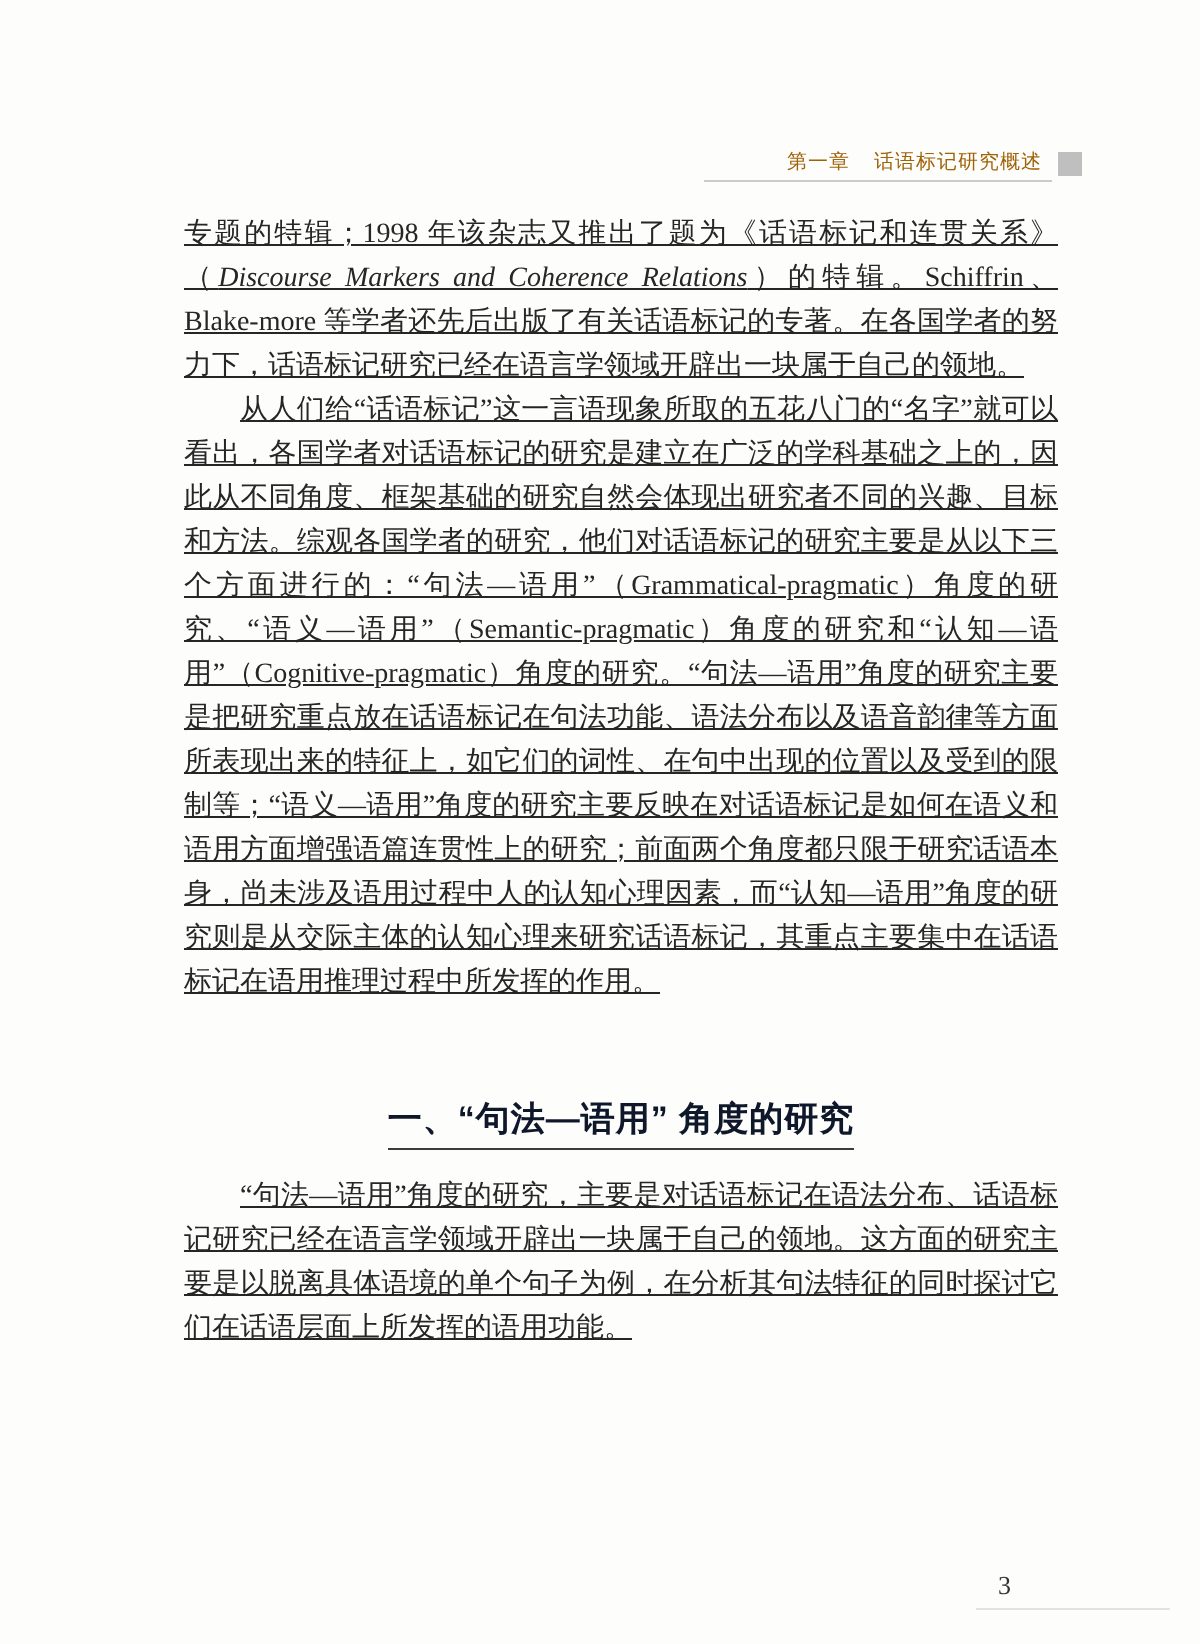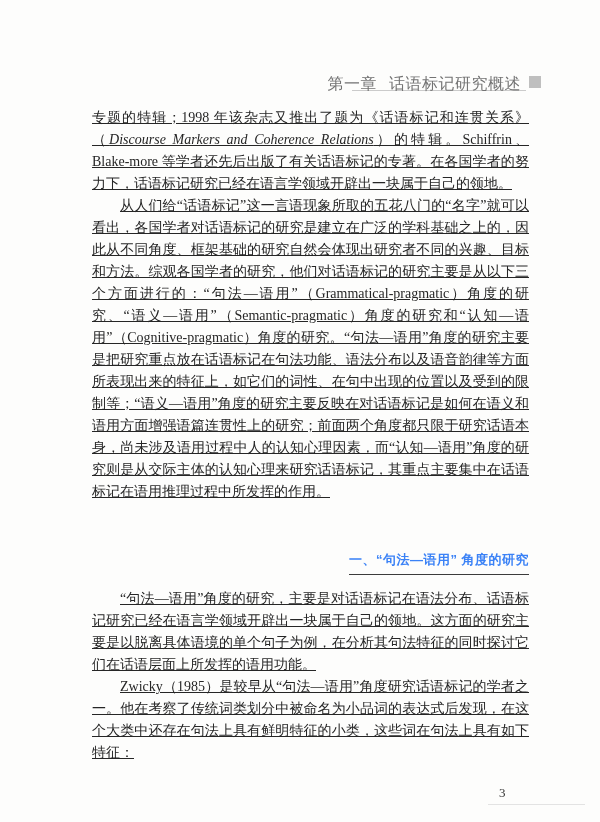--- a/index.html
+++ b/index.html
@@ -8,21 +8,21 @@
     background: #fdfdfc;
     position: relative;
     font-family: "Liberation Serif", "DejaVu Serif", serif;
     overflow: hidden;
   }
   .page { position: absolute; inset: 0; }
 
   
   .rh-text-wrap {
     position: absolute; top: 74px; right: 79px;
-    font-size: 16px; color: #737373; letter-spacing: 0.5px;
+    font-size: 10px; color: #a16207; letter-spacing: 0.5px;
     white-space: nowrap;
   }
   .rh-chapter { margin-right: 12px; }
   .rh-rule {
     position: absolute; top: 90px; left: 352px; width: 174px; height: 1px;
     background: #cbcbcb;
   }
   .rh-square {
     position: absolute; top: 76px; left: 529px; width: 12px; height: 12px;
     background: #bfbfbf;
@@ -34,23 +34,23 @@
     font-size: 14px; line-height: 22px; color: #262626;
     text-align: justify;
   }
   .paragraph { margin: 0; overflow-wrap: break-word; text-decoration: underline; }
   .paragraph.indent { text-indent: 2em; }
   .it { font-style: italic; }
 
   .section-heading {
     margin: 46px 0 13px 0;
     font-family: "Liberation Sans", "DejaVu Sans", sans-serif;
-    font-size: 13px; font-weight: bold; line-height: 22px;
-    color: #3b82f6; letter-spacing: 0.5px;
-    text-align: right; text-indent: 0;
+    font-size: 17px; font-weight: bold; line-height: 22px;
+    color: #0f172a; letter-spacing: 0.5px;
+    text-align: center; text-indent: 0;
   }
   .section-heading .heading-text {
     display: inline-block;
     border-bottom: 1px solid #3c3c3c;
     padding-bottom: 3px;
   }
 
   
   .page-num {
     position: absolute; top: 785px; left: 499px;
@@ -70,19 +70,18 @@
   <div class="rh-text-wrap">
     <span class="rh-chapter">第一章</span><span class="rh-title">话语标记研究概述</span>
   </div>
   <span class="rh-square"></span>
 
   <main class="body-col">
       <p class="paragraph"><span>专题的特辑；1998 年该杂志又推出了题为《话语标记和连贯关系》（</span><span class="it">Discourse Markers and Coherence Relations</span><span>）的特辑。Schiffrin、Blake-more 等学者还先后出版了有关话语标记的专著。在各国学者的努力下，话语标记研究已经在语言学领域开辟出一块属于自己的领地。</span></p>
       <p class="paragraph indent"><span>从人们给“话语标记”这一言语现象所取的五花八门的“名字”就可以看出，各国学者对话语标记的研究是建立在广泛的学科基础之上的，因此从不同角度、框架基础的研究自然会体现出研究者不同的兴趣、目标和方法。综观各国学者的研究，他们对话语标记的研究主要是从以下三个方面进行的：“句法—语用”（Grammatical-pragmatic）角度的研究、“语义—语用”（Semantic-pragmatic）角度的研究和“认知—语用”（Cognitive-pragmatic）角度的研究。“句法—语用”角度的研究主要是把研究重点放在话语标记在句法功能、语法分布以及语音韵律等方面所表现出来的特征上，如它们的词性、在句中出现的位置以及受到的限制等；“语义—语用”角度的研究主要反映在对话语标记是如何在语义和语用方面增强语篇连贯性上的研究；前面两个角度都只限于研究话语本身，尚未涉及语用过程中人的认知心理因素，而“认知—语用”角度的研究则是从交际主体的认知心理来研究话语标记，其重点主要集中在话语标记在语用推理过程中所发挥的作用。</span></p>
       <h2 class="section-heading"><span class="heading-text">一、“句法—语用” 角度的研究</span></h2>
       <p class="paragraph indent"><span>“句法—语用”角度的研究，主要是对话语标记在语法分布、话语标记研究已经在语言学领域开辟出一块属于自己的领地。这方面的研究主要是以脱离具体语境的单个句子为例，在分析其句法特征的同时探讨它们在话语层面上所发挥的语用功能。</span></p>
-      <p class="paragraph indent"><span>Zwicky（1985）是较早从“句法—语用”角度研究话语标记的学者之一。他在考察了传统词类划分中被命名为小品词的表达式后发现，在这个大类中还存在句法上具有鲜明特征的小类，这些词在句法上具有如下特征：</span></p>
     </main>
 
   <span class="page-num">3</span>
   <span class="footer-rule"></span>
 
 </div>
 
 </body></html>

